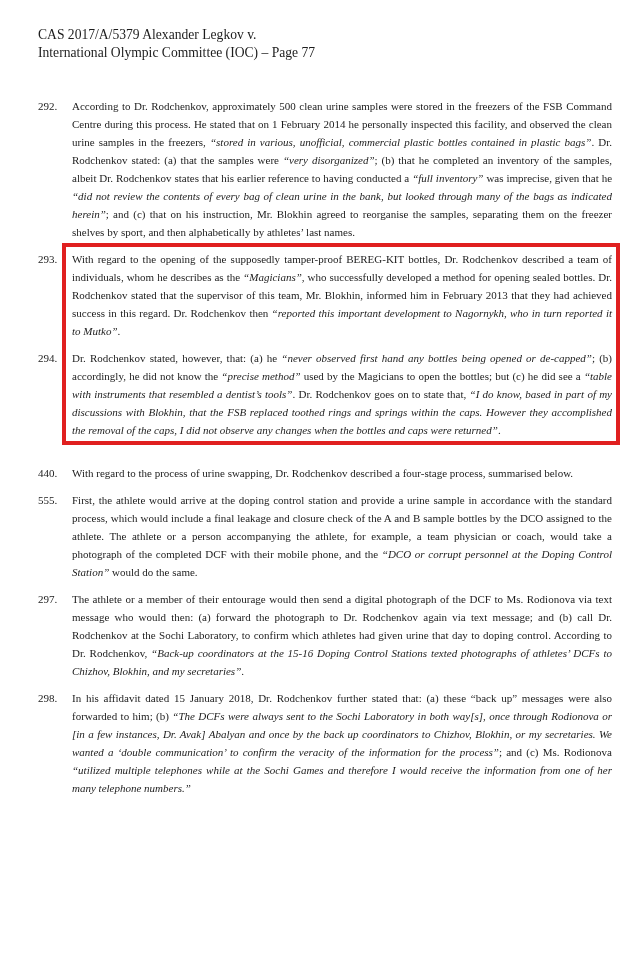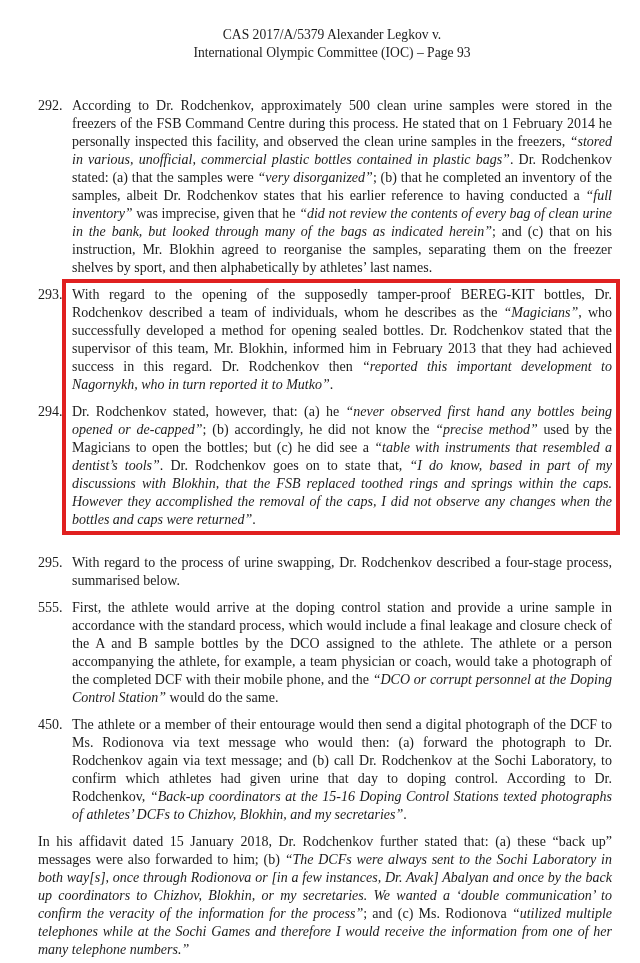--- a/index.html
+++ b/index.html
@@ -9,77 +9,78 @@
     font-family: "Liberation Serif", "DejaVu Serif", serif;
     color: #1c1c1c;
     overflow: hidden;
   }
   .page {
     box-sizing: border-box;
     width: 640px; height: 963px;
     padding: 26px 28px 0 38px;
   }
   .header {
-    text-align: center;
+    text-align: left;
     font-size: 13.6px;
     line-height: 17.5px;
     margin-right: -14px;
   }
   .content { margin-top: 36px; }
   .para {
     display: flex;
     margin-bottom: 9px;
-    font-size: 14px;
+    font-size: 11px;
     line-height: 18px;
   }
   .para-num { flex: 0 0 34px; width: 34px; }
   .para-body { flex: 1; text-align: justify; }
   .it { font-style: italic; }
   .hl-group { position: relative; margin-bottom: 25px; }
   .hl-group .para:last-of-type { margin-bottom: 0; justify-content: center; }
   .hl-box {
     position: absolute;
     top: -7px; bottom: -6px; left: 24px; right: -8px;
     border: 4px solid #e02020;
     pointer-events: none;
   }
 </style>
 </head>
 <body>
 
 <div class="page">
   <div class="header">
     <div>CAS 2017/A/5379 Alexander Legkov v.</div>
-    <div>International Olympic Committee (IOC) – Page 93</div>
+    <div>International Olympic Committee (IOC) – Page 77</div>
   </div>
   <div class="content">
       <div class="para">
     <div class="para-num">292.</div>
     <div class="para-body"><span>According to Dr. Rodchenkov, approximately 500 clean urine samples were stored in the freezers of the FSB Command Centre during this process.  He stated that on 1 February 2014 he personally inspected this facility, and observed the clean urine samples in the freezers, </span><span class="it">“stored in various, unofficial, commercial plastic bottles contained in plastic bags”</span><span>.  Dr. Rodchenkov stated: (a) that the samples were </span><span class="it">“very disorganized”</span><span>; (b) that he completed an inventory of the samples, albeit Dr. Rodchenkov states that his earlier reference to having conducted a </span><span class="it">“full inventory”</span><span> was imprecise, given that he </span><span class="it">“did not review the contents of every bag of clean urine in the bank, but looked through many of the bags as indicated herein”</span><span>; and (c) that on his instruction, Mr. Blokhin agreed to reorganise the samples, separating them on the freezer shelves by sport, and then alphabetically by athletes’ last names.</span></div>
   </div>
       <div class="hl-group">
         <div class="hl-box" style="border-color: rgb(224, 32, 32);"></div>
         <div class="para">
     <div class="para-num">293.</div>
     <div class="para-body"><span>With regard to the opening of the supposedly tamper-proof BEREG-KIT bottles, Dr. Rodchenkov described a team of individuals, whom he describes as the </span><span class="it">“Magicians”</span><span>, who successfully developed a method for opening sealed bottles.  Dr. Rodchenkov stated that the supervisor of this team, Mr. Blokhin, informed him in February 2013 that they had achieved success in this regard. Dr. Rodchenkov then </span><span class="it">“reported this important development to Nagornykh, who in turn reported it to Mutko”</span><span>.</span></div>
   </div>
         <div class="para">
     <div class="para-num">294.</div>
     <div class="para-body"><span>Dr. Rodchenkov stated, however, that: (a) he </span><span class="it">“never observed first hand any bottles being opened or de-capped”</span><span>; (b) accordingly, he did not know the </span><span class="it">“precise method”</span><span> used by the Magicians to open the bottles; but (c) he did see a </span><span class="it">“table with instruments that resembled a dentist’s tools”</span><span>.  Dr. Rodchenkov goes on to state that, </span><span class="it">“I do know, based in part of my discussions with Blokhin, that the FSB replaced toothed rings and springs within the caps.  However they accomplished the removal of the caps, I did not observe any changes when the bottles and caps were returned”</span><span>.</span></div>
   </div>
       </div>
       <div class="para">
-    <div class="para-num">295.</div>
+    <div class="para-num">440.</div>
     <div class="para-body"><span>With regard to the process of urine swapping, Dr. Rodchenkov described a four-stage process, summarised below.</span></div>
   </div>
       <div class="para">
     <div class="para-num">555.</div>
     <div class="para-body"><span>First, the athlete would arrive at the doping control station and provide a urine sample in accordance with the standard process, which would include a final leakage and closure check of the A and B sample bottles by the DCO assigned to the athlete.  The athlete or a person accompanying the athlete, for example, a team physician or coach, would take a photograph of the completed DCF with their mobile phone, and the </span><span class="it">“DCO or corrupt personnel at the Doping Control Station”</span><span> would do the same.</span></div>
   </div>
       <div class="para">
-    <div class="para-num">450.</div>
+    <div class="para-num">297.</div>
     <div class="para-body"><span>The athlete or a member of their entourage would then send a digital photograph of the DCF to Ms. Rodionova via text message who would then: (a) forward the photograph to Dr. Rodchenkov again via text message; and (b) call Dr. Rodchenkov at the Sochi Laboratory, to confirm which athletes had given urine that day to doping control.  According to Dr. Rodchenkov, </span><span class="it">“Back-up coordinators at the 15-16 Doping Control Stations texted photographs of athletes’ DCFs to Chizhov, Blokhin, and my secretaries”</span><span>.</span></div>
   </div>
       <div class="para">
+    <div class="para-num">298.</div>
     <div class="para-body"><span>In his affidavit dated 15 January 2018, Dr. Rodchenkov further stated that: (a) these “back up” messages were also forwarded to him; (b) </span><span class="it">“The DCFs were always sent to the Sochi Laboratory in both way[s], once through Rodionova or [in a few instances, Dr. Avak] Abalyan and once by the back up coordinators to Chizhov, Blokhin, or my secretaries.  We wanted a ‘double communication’ to confirm the veracity of the information for the process”</span><span>; and (c) Ms. Rodionova </span><span class="it">“utilized multiple telephones while at the Sochi Games and therefore I would receive the information from one of her many telephone numbers.”</span></div>
   </div>
     </div>
 </div>
 
 </body></html>

